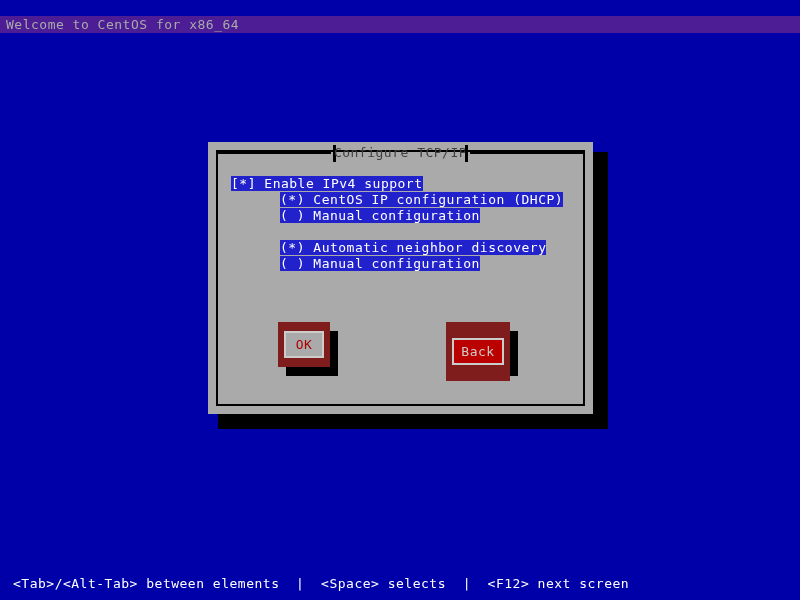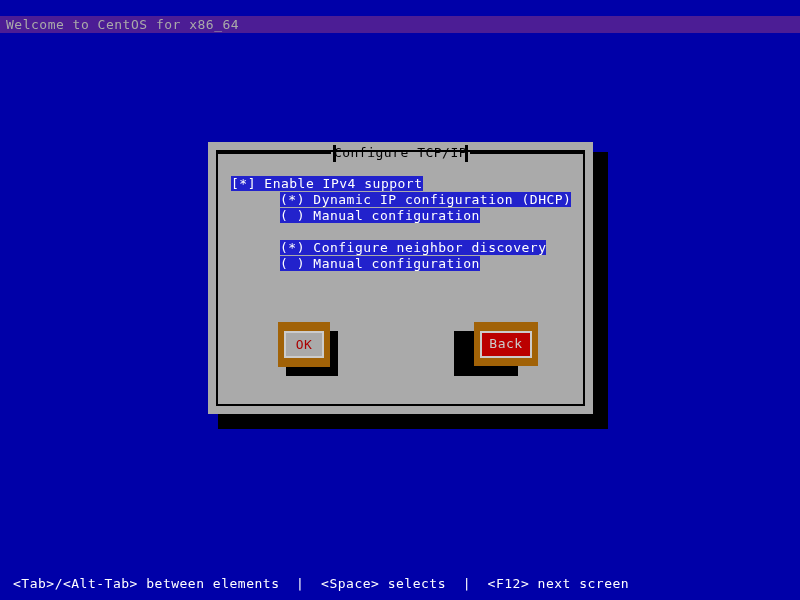--- a/index.html
+++ b/index.html
@@ -95,21 +95,21 @@
     top: 2px;
     width: 3px; height: 17px;
     background: #000000;
   }
   #title-tick-left  { left: 117px; }
   #title-tick-right { right: 117px; }
   #dialog-title {
     position: absolute;
     left: 0; right: 0; top: 1px;
     text-align: center;
-    color: #000000;
+    color: #404040;
     font-size: 13px;
     line-height: 18px;
     letter-spacing: 0.5px;
     white-space: pre;
   }
 
   
   #options {
     position: absolute;
     left: 16px;
@@ -143,21 +143,21 @@
     top: 0;
   }
   .btn-shadow {
     position: absolute;
     left: 8px; top: 9px;
     background: #000000;
   }
   .btn {
     position: absolute;
     left: 0; top: 0;
-    background: #a16207;
+    background: #7f1d1d;
     box-sizing: border-box;
     display: flex;
     align-items: center;
     justify-content: center;
   }
   .btn-inner {
     border: 2px solid #cccccc;
     box-sizing: border-box;
     display: flex;
     align-items: center;
@@ -179,21 +179,21 @@
   }
 
   
   #btn-ok-wrap   { left: 70px; }
   #btn-ok-wrap .btn        { width: 52px; height: 45px; }
   #btn-ok-wrap .btn-inner  { width: 40px; height: 27px; }
   #btn-ok-wrap .btn-shadow { width: 52px; height: 45px; }
 
   
   #btn-back-wrap { left: 238px; }
-  #btn-back-wrap .btn        { width: 64px; height: 44px; margin-left: 28px; }
+  #btn-back-wrap .btn        { width: 64px; height: 59px; }
   #btn-back-wrap .btn-inner  { width: 52px; height: 27px; }
   #btn-back-wrap .btn-shadow { width: 64px; height: 45px; }
 </style>
 </head>
 <body>
 
 <div id="top-bar">
   <div class="label">Welcome to CentOS for x86_64</div>
 </div>
 
@@ -208,28 +208,28 @@
     <div class="title-tick" id="title-tick-left"></div>
     <div id="dialog-title">Configure TCP/IP</div>
     <div class="title-tick" id="title-tick-right"></div>
     <div class="title-rule" id="title-rule-right"></div>
   </div>
 
   <div id="options">
 
     <div class="opt-row opt-check"><span class="hl">[*] Enable IPv4 support</span></div>
 
-    <div class="opt-row opt-radio"><span class="hl">(*) Dynamic IP configuration (DHCP)</span></div>
+    <div class="opt-row opt-radio"><span class="hl">(*) CentOS IP configuration (DHCP)</span></div>
 
     <div class="opt-row opt-radio"><span class="hl">( ) Manual configuration</span></div>
 
     <div class="group-gap"></div>
 
 
-    <div class="opt-row opt-radio"><span class="hl">(*) Configure neighbor discovery</span></div>
+    <div class="opt-row opt-radio"><span class="hl">(*) Automatic neighbor discovery</span></div>
 
 
     <div class="opt-row opt-radio"><span class="hl">( ) Manual configuration</span></div>
 
   </div>
 
   <div id="buttons">
 
     <div class="btn-wrap" id="btn-ok-wrap">
       <div class="btn-shadow"></div>

